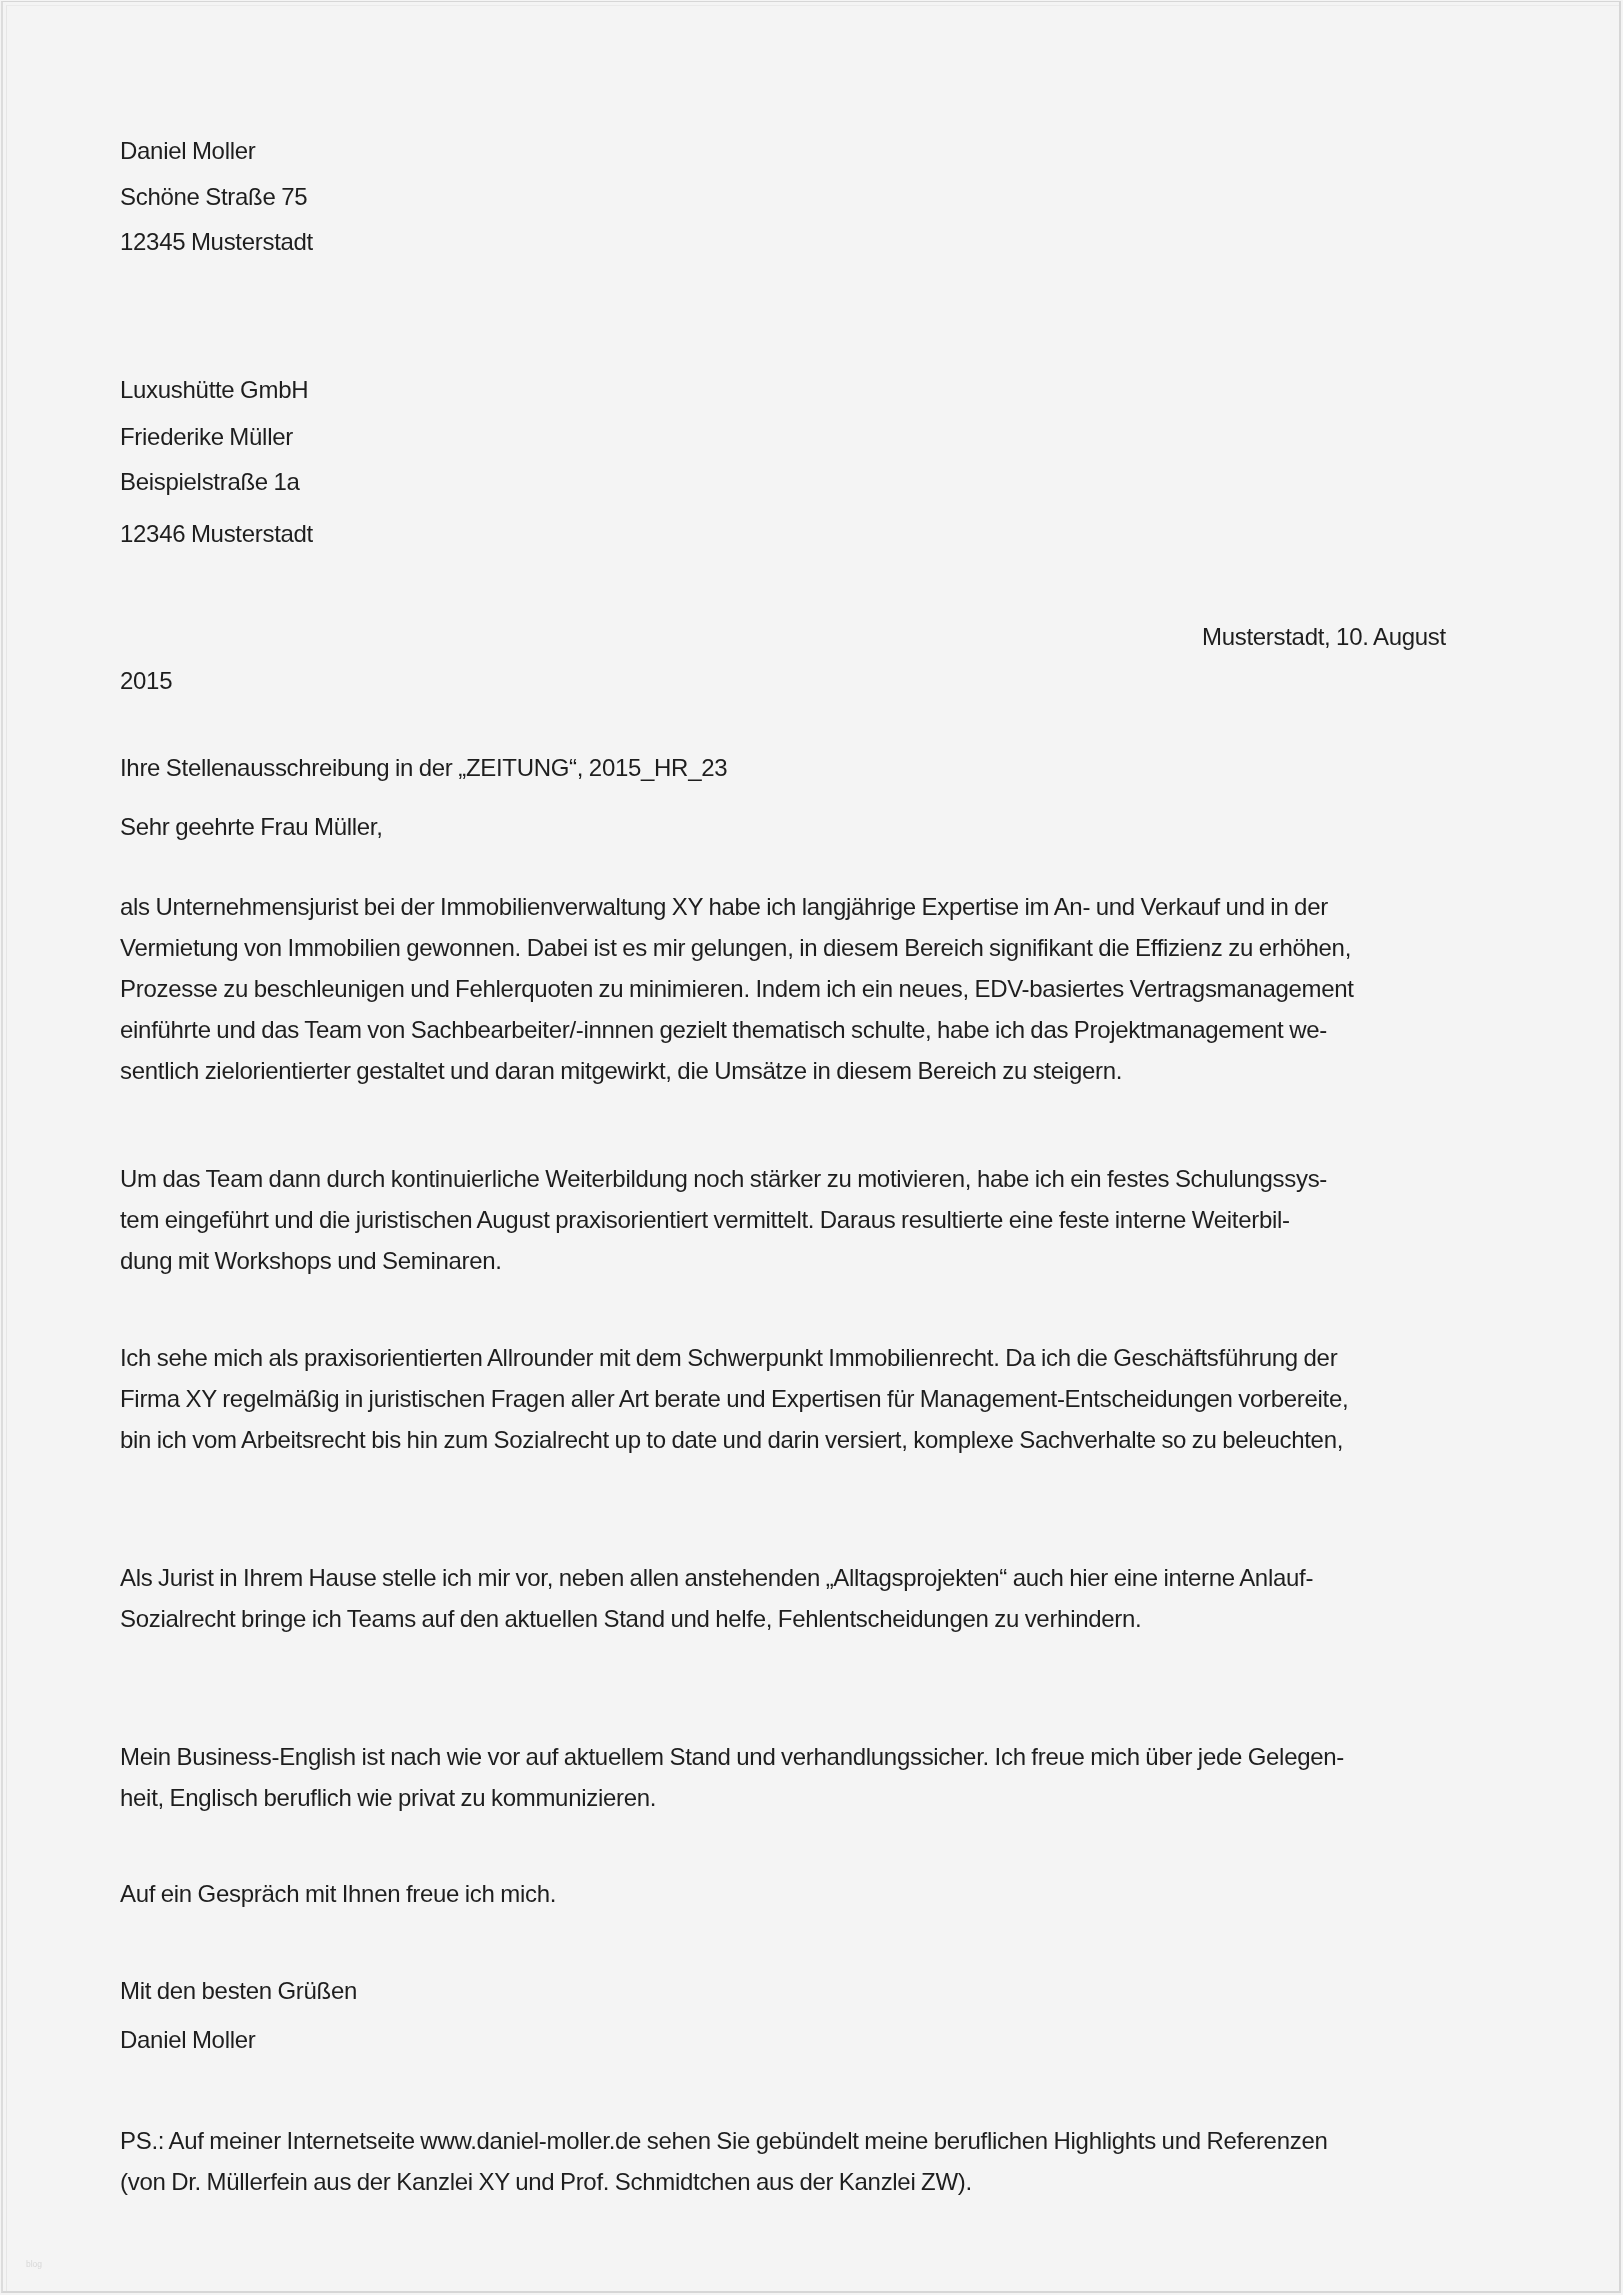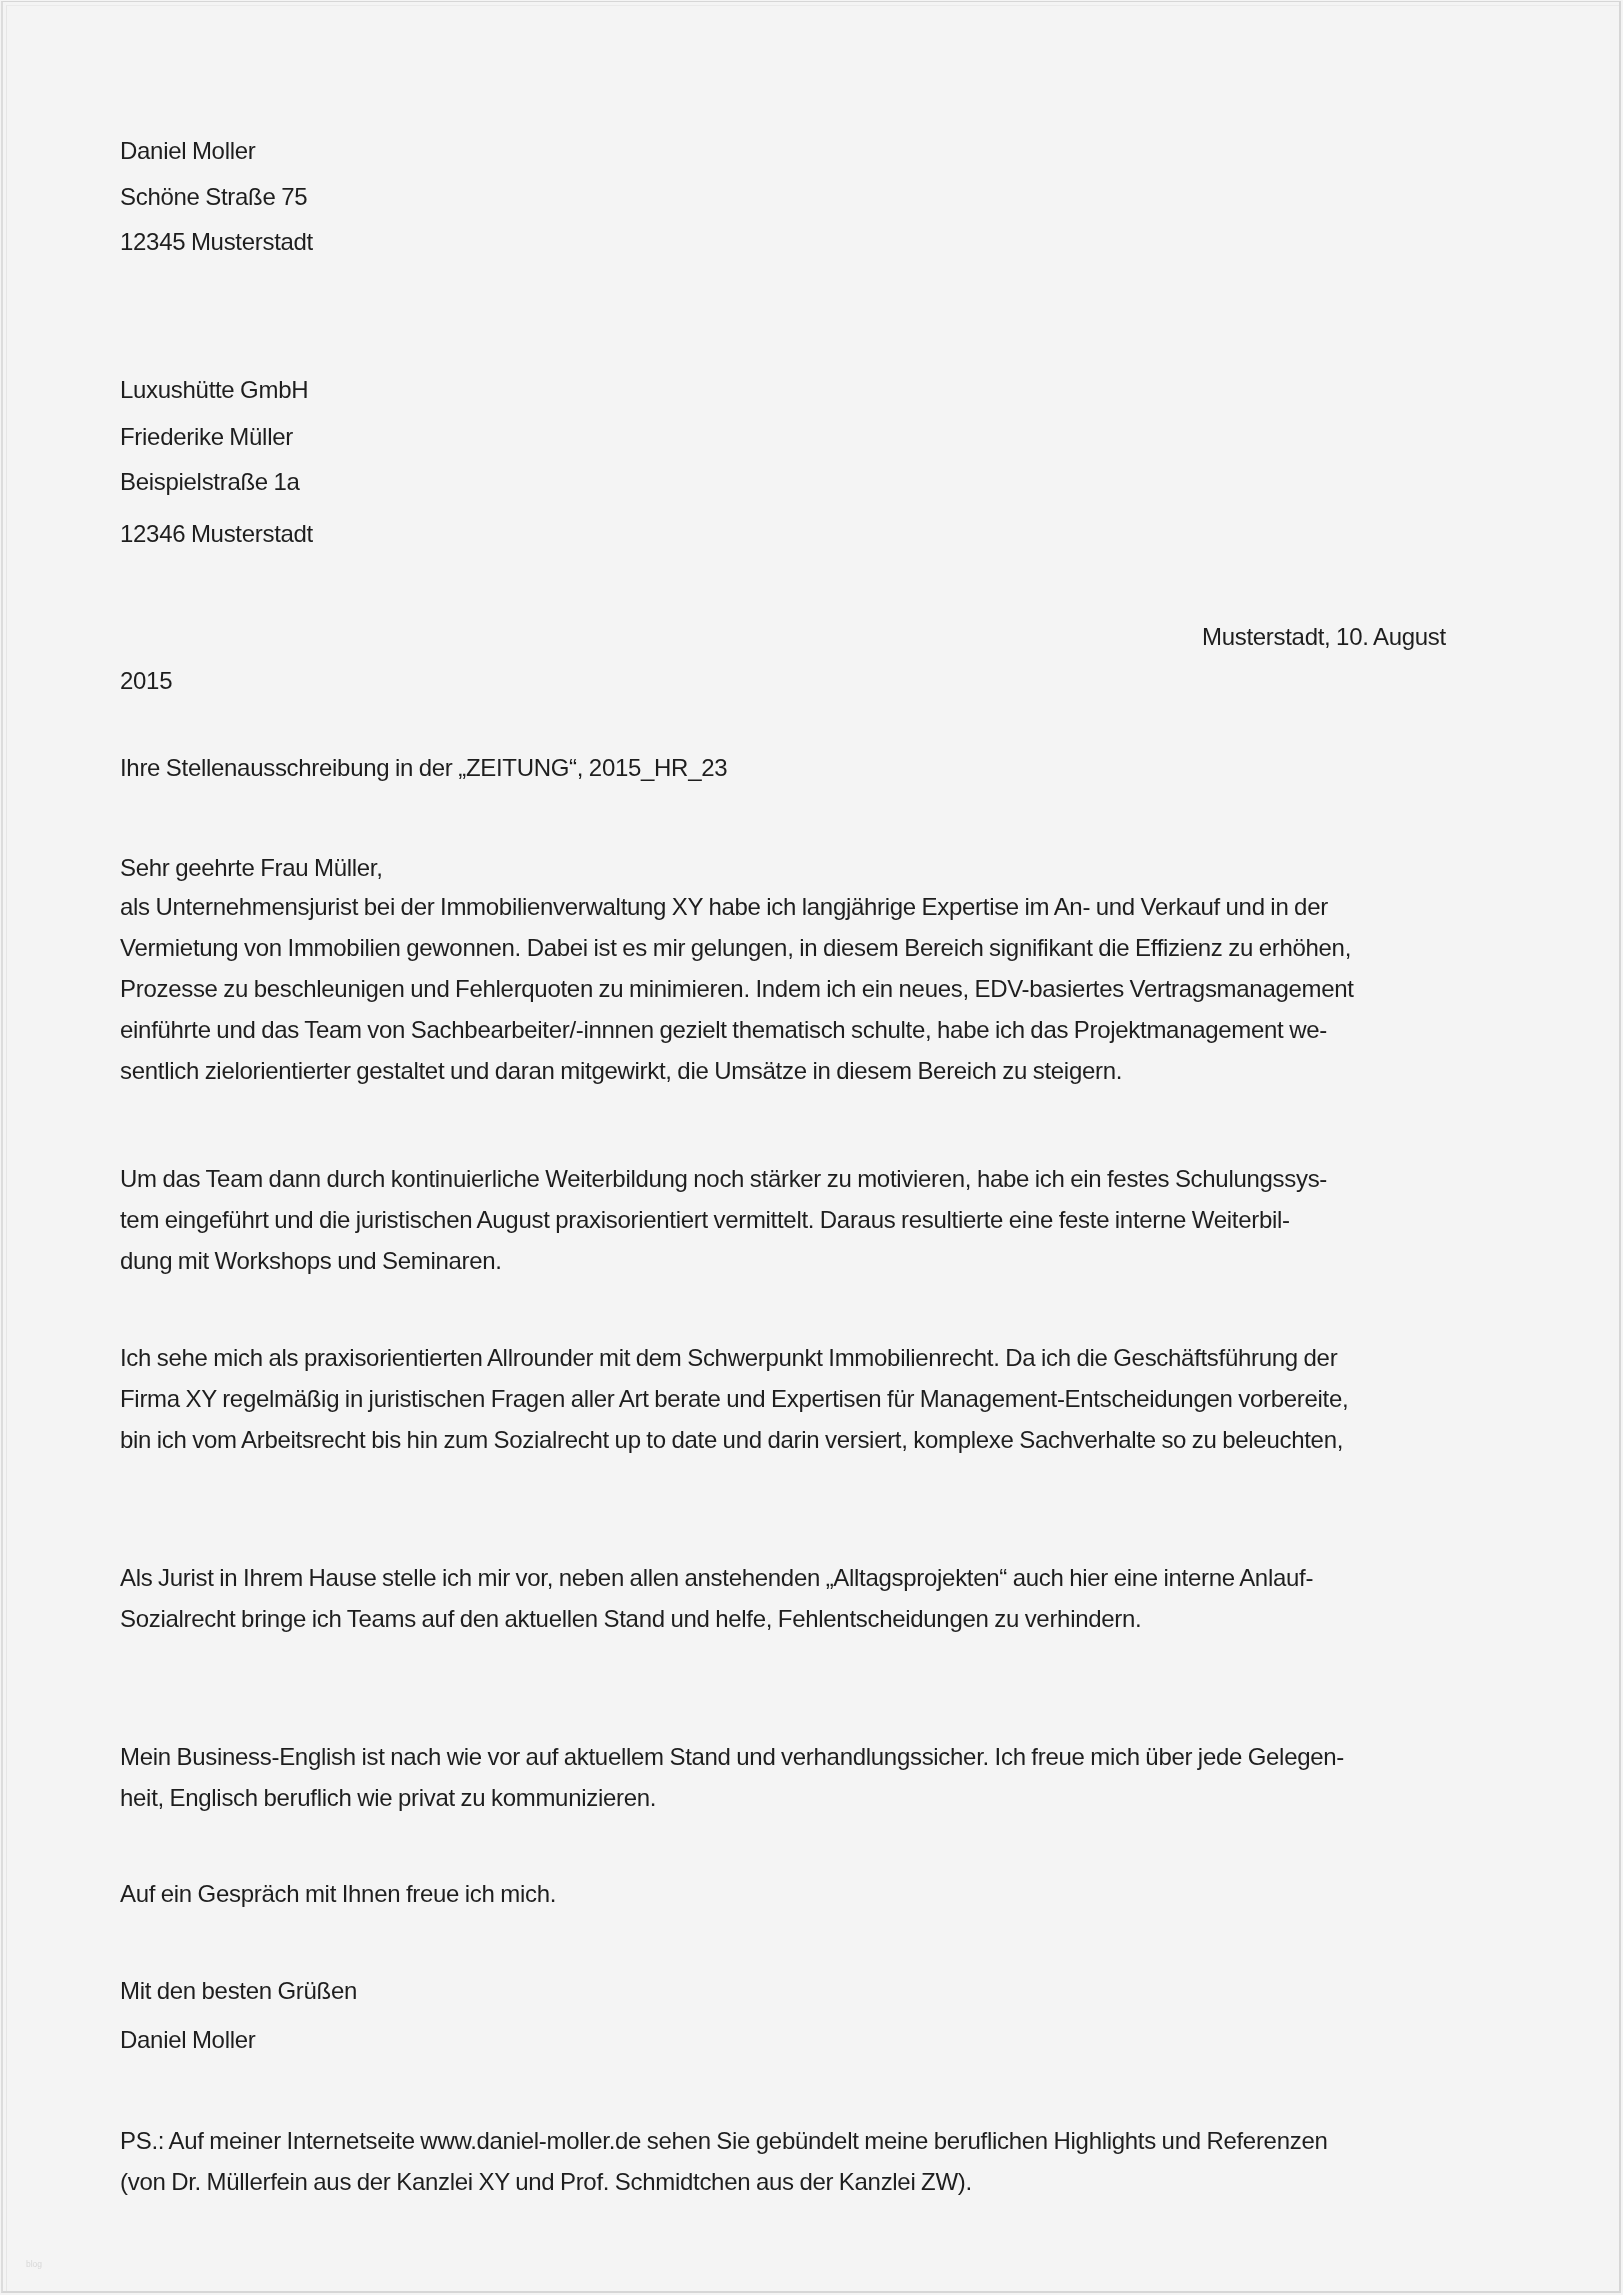--- a/index.html
+++ b/index.html
@@ -87,21 +87,21 @@
   <div class="line" style="top:378px">Luxushütte GmbH</div>
   <div class="line" style="top:425px">Friederike Müller</div>
   <div class="line" style="top:470px">Beispielstraße 1a</div>
   <div class="line" style="top:522px">12346 Musterstadt</div>
 
   <div class="date-line line" style="top:625px">Musterstadt, 10. August</div>
   <div class="line" style="top:669px">2015</div>
 
   <div class="line" style="top:756px">Ihre Stellenausschreibung in der „ZEITUNG“, 2015_HR_23</div>
 
-  <div class="line" style="top:856px">Sehr geehrte Frau Müller,</div>
+  <div class="line" style="top:815px">Sehr geehrte Frau Müller,</div>
 
   <div class="para" style="top:886px">
     <span class="pl">als Unternehmensjurist bei der Immobilienverwaltung XY habe ich langjährige Expertise im An- und Verkauf und in der</span>
     <span class="pl">Vermietung von Immobilien gewonnen. Dabei ist es mir gelungen, in diesem Bereich signifikant die Effizienz zu erhöhen,</span>
     <span class="pl">Prozesse zu beschleunigen und Fehlerquoten zu minimieren. Indem ich ein neues, EDV-basiertes Vertragsmanagement</span>
     <span class="pl">einführte und das Team von Sachbearbeiter/-innnen gezielt thematisch schulte, habe ich das Projektmanagement we-</span>
     <span class="pl">sentlich zielorientierter gestaltet und daran mitgewirkt, die Umsätze in diesem Bereich zu steigern.</span>
   </div>
 
   <div class="para" style="top:1158px">

